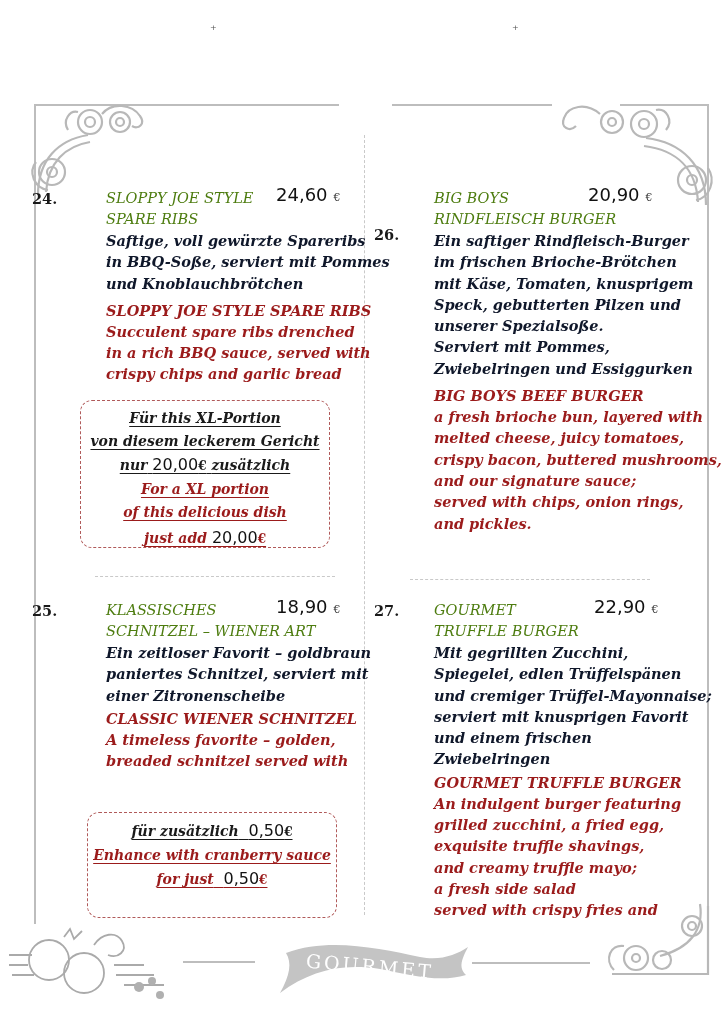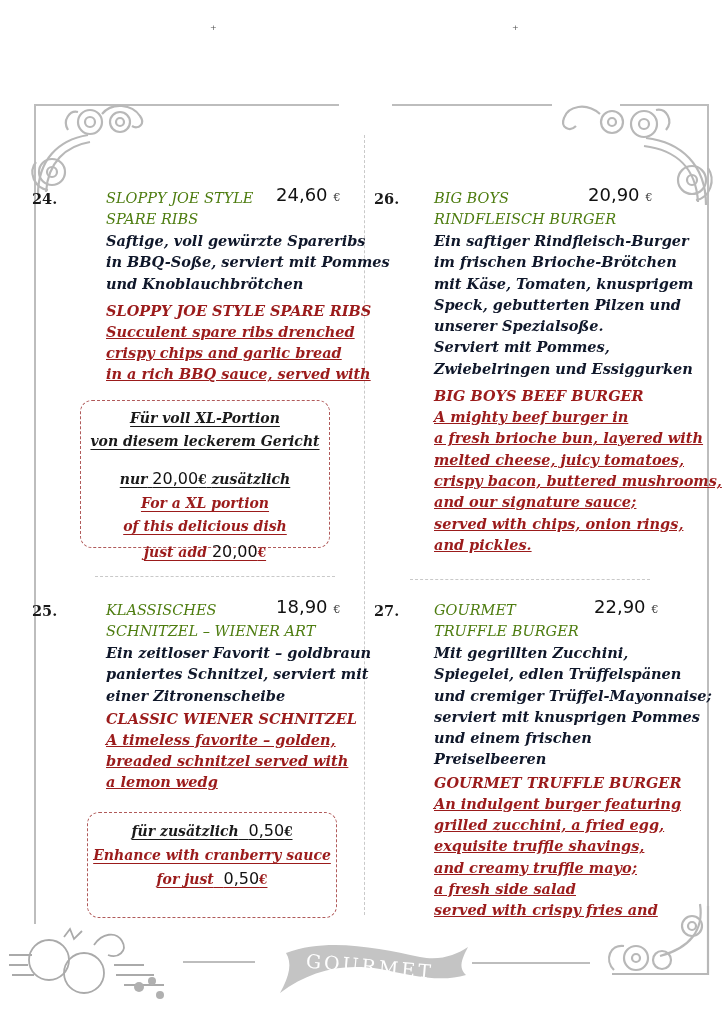--- a/index.html
+++ b/index.html
@@ -15,21 +15,21 @@
 
     .ornament { position: absolute; }
 
     .item { position: absolute; }
     .item-head { display: flex; position: relative; gap: 32px; }
     .item-num { font-weight: bold; font-size: 14.5px; color: #1a1a1a; width: 42px; flex: none; line-height: 21px; white-space: nowrap; }
     .item-body { flex: 1; }
     .title-de { font-style: italic; font-weight: normal; font-size: 14.5px; color: #4d7c0f; line-height: 21px; text-transform: uppercase; }
     .desc-de { font-style: italic; font-weight: bold; font-size: 14.5px; color: #0f172a; line-height: 21.3px; }
     .title-en { font-style: italic; font-weight: bold; font-size: 14.5px; color: #9b1b1b; line-height: 21px; margin-top: 6px; text-transform: uppercase; }
-    .desc-en { font-style: italic; font-weight: bold; font-size: 14.5px; color: #9b1b1b; line-height: 21.3px; text-decoration: underline; }
+    .desc-en { font-style: italic; font-weight: bold; font-size: 14.5px; color: #9b1b1b; line-height: 21.3px; }
     .line { display: block; white-space: nowrap; }
 
     .price { position: absolute; top: -4px; font-family: "DejaVu Sans", "Liberation Sans", sans-serif; font-size: 18px; color: #111; white-space: nowrap; }
     .price .cur { font-family: "DejaVu Serif", serif; font-size: 11px; margin-left: 6px; color: #333; }
 
     .note-box { position: absolute; border: 1.5px dashed #b05a5a; border-radius: 12px; text-align: center; font-style: italic; font-weight: bold; font-size: 14px; }
     .note-box .l { display: block; line-height: 23px; }
     .note-box .de { color: #1a1a1a; }
     .note-box .en { color: #9b1b1b; }
     .note-box u { text-decoration-thickness: 1px; text-underline-offset: 3px; }
@@ -105,83 +105,81 @@
       <span class="title-de line">SLOPPY JOE STYLE</span>
       <span class="title-de line">SPARE RIBS</span>
       <div class="desc-de">
         <span class="line">Saftige, voll gewürzte Spareribs</span>
         <span class="line">in BBQ-Soße, serviert mit Pommes</span>
         <span class="line">und Knoblauchbrötchen</span>
       </div>
       <span class="title-en line">SLOPPY JOE STYLE SPARE RIBS</span>
       <div class="desc-en">
         <span class="line">Succulent spare ribs drenched</span>
+        <span class="line">in a rich BBQ sauce, served with</span>
         <span class="line">crispy chips and garlic bread</span>
-        <span class="line">in a rich BBQ sauce, served with</span>
       </div>
     </div>
     <span class="price" style="left:244px;"><span>24,60</span><span class="cur">€</span></span>
   </div>
 </div>
 
 <div class="note-box" style="left:80px; top:400px; width:250px; height:148px; padding-top:6px;">
-  <span class="l de"><u>Für voll XL-Portion</u></span>
+  <span class="l de"><u>Für this XL-Portion</u></span>
   <span class="l de"><u>von diesem leckerem Gericht</u></span>
-  <span class="l de" style="margin-top:14px;"><u><span>nur</span> <span class="amt">20,00</span><span class="eur">€</span> <span>zusätzlich</span></u></span>
+  <span class="l de" style="margin-top:0;"><u><span>nur</span> <span class="amt">20,00</span><span class="eur">€</span> <span>zusätzlich</span></u></span>
   <span class="l en"><u>For a XL portion</u></span>
   <span class="l en"><u>of this delicious dish</u></span>
   <span class="l en" style="margin-top:2px;"><u><span>just add</span> <span class="amt">20,00</span><span class="eur">€</span></u></span>
 </div>
 
 <div class="item" style="left:32px; top:600px; width:320px;">
   <div class="item-head">
     <span class="item-num">25.</span>
     <div class="item-body">
       <span class="title-de line">KLASSISCHES</span>
       <span class="title-de line">SCHNITZEL – WIENER ART</span>
       <div class="desc-de">
         <span class="line">Ein zeitloser Favorit – goldbraun</span>
         <span class="line">paniertes Schnitzel, serviert mit</span>
         <span class="line">einer Zitronenscheibe</span>
       </div>
       <span class="title-en line" style="margin-top:2px;">CLASSIC WIENER SCHNITZEL</span>
       <div class="desc-en">
         <span class="line">A timeless favorite – golden,</span>
         <span class="line">breaded schnitzel served with</span>
-        <span class="line">a lemon wedg</span>
       </div>
     </div>
     <span class="price" style="left:244px;"><span>18,90</span><span class="cur">€</span></span>
   </div>
 </div>
 
 <div class="note-box" style="left:87px; top:812px; width:250px; height:106px; padding-top:6px;">
   <span class="l de"><u><span>für zusätzlich</span>&nbsp;&nbsp;<span class="amt">0,50</span><span class="eur">€</span></u></span>
   <span class="l en"><u>Enhance with cranberry sauce</u></span>
   <span class="l en"><u><span>for just</span>&nbsp;&nbsp;<span class="amt">0,50</span><span class="eur">€</span></u></span>
 </div>
 
 <div class="item" style="left:374px; top:188px; width:320px;">
   <div class="item-head">
-    <span class="item-num" style="width:28px;">26.</span>
+    <span class="item-num" style="width:28px;margin-top:36px;">26.</span>
     <div class="item-body">
       <span class="title-de line">BIG BOYS</span>
       <span class="title-de line">RINDFLEISCH BURGER</span>
       <div class="desc-de">
         <span class="line">Ein saftiger Rindfleisch-Burger</span>
         <span class="line">im frischen Brioche-Brötchen</span>
         <span class="line">mit Käse, Tomaten, knusprigem</span>
         <span class="line">Speck, gebutterten Pilzen und</span>
         <span class="line">unserer Spezialsoße.</span>
         <span class="line">Serviert mit Pommes,</span>
         <span class="line">Zwiebelringen und Essiggurken</span>
       </div>
       <span class="title-en line">BIG BOYS BEEF BURGER</span>
       <div class="desc-en">
-        <span class="line">A mighty beef burger in</span>
         <span class="line">a fresh brioche bun, layered with</span>
         <span class="line">melted cheese, juicy tomatoes,</span>
         <span class="line">crispy bacon, buttered mushrooms,</span>
         <span class="line">and our signature sauce;</span>
         <span class="line">served with chips, onion rings,</span>
         <span class="line">and pickles.</span>
       </div>
     </div>
     <span class="price" style="left:214px;"><span>20,90</span><span class="cur">€</span></span>
   </div>
@@ -190,23 +188,23 @@
 <div class="item" style="left:374px; top:600px; width:320px;">
   <div class="item-head">
     <span class="item-num" style="width:28px;">27.</span>
     <div class="item-body">
       <span class="title-de line">GOURMET</span>
       <span class="title-de line">TRUFFLE BURGER</span>
       <div class="desc-de">
         <span class="line">Mit gegrillten Zucchini,</span>
         <span class="line">Spiegelei, edlen Trüffelspänen</span>
         <span class="line">und cremiger Trüffel-Mayonnaise;</span>
-        <span class="line">serviert mit knusprigen Pommes</span>
+        <span class="line">serviert mit knusprigen Favorit</span>
         <span class="line">und einem frischen</span>
-        <span class="line">Preiselbeeren</span>
+        <span class="line">Zwiebelringen</span>
       </div>
       <span class="title-en line" style="margin-top:2px;">GOURMET TRUFFLE BURGER</span>
       <div class="desc-en">
         <span class="line">An indulgent burger featuring</span>
         <span class="line">grilled zucchini, a fried egg,</span>
         <span class="line">exquisite truffle shavings,</span>
         <span class="line">and creamy truffle mayo;</span>
         <span class="line">a fresh side salad</span>
         <span class="line">served with crispy fries and</span>
       </div>

